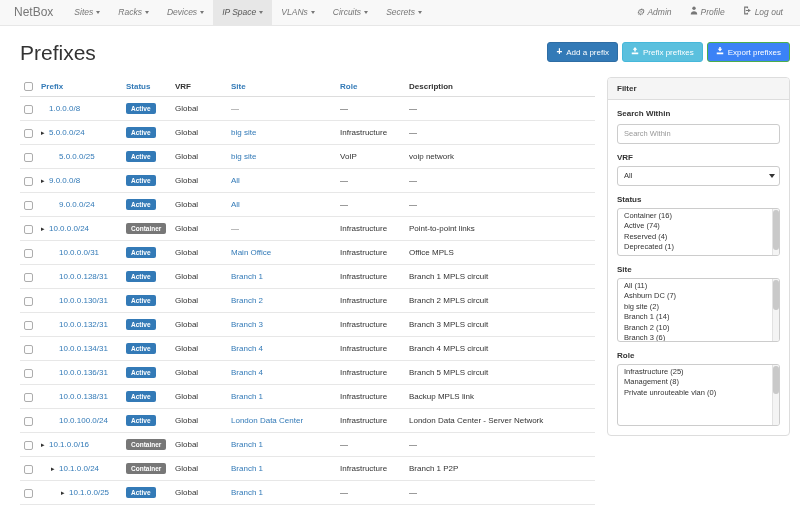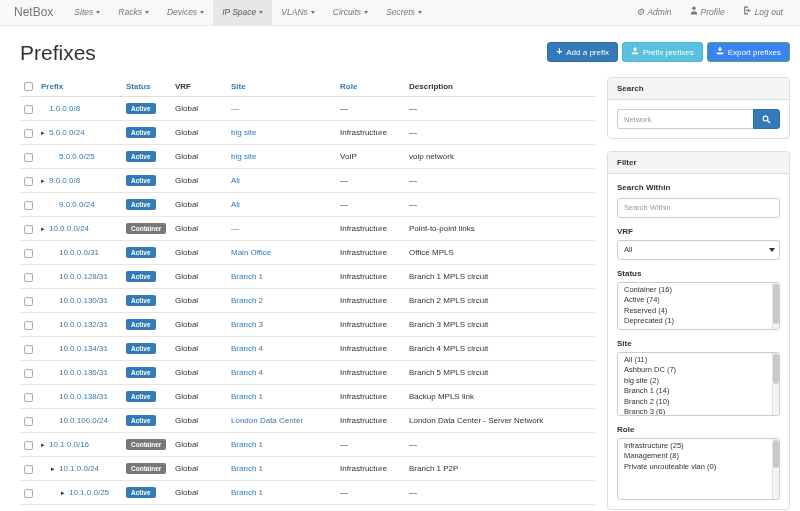--- a/index.html
+++ b/index.html
@@ -496,34 +496,20 @@
     </td>
     <td>—</td>
     <td>—</td>
   </tr>
           </tbody>
       </table>
     </div>
 
     <aside class="sidebar">
 
-      <div class="panel">
-        <div class="panel-heading">Search</div>
-        <div class="panel-body">
-          <div class="input-group">
-            <input class="txt" placeholder="Network" style="">
-            <button class="btn-search">
-              <span><svg width="9" height="9" viewBox="0 0 16 16">
-                    <circle cx="6.3" cy="6.3" r="4.3" fill="none" stroke="#fff" stroke-width="2"></circle>
-                    <line x1="9.8" y1="9.8" x2="14.5" y2="14.5" stroke="#fff" stroke-width="2.2"></line>
-                  </svg></span>
-            </button>
-          </div>
-        </div>
-      </div>
 
       <div class="panel">
         <div class="panel-heading">Filter</div>
         <div class="panel-body">
           <label class="fld-label">Search Within</label>
           <input class="txt" placeholder="Search Within" style="">
 
           <label class="fld-label">VRF</label>
           <div class="select">
             <span>All</span>

